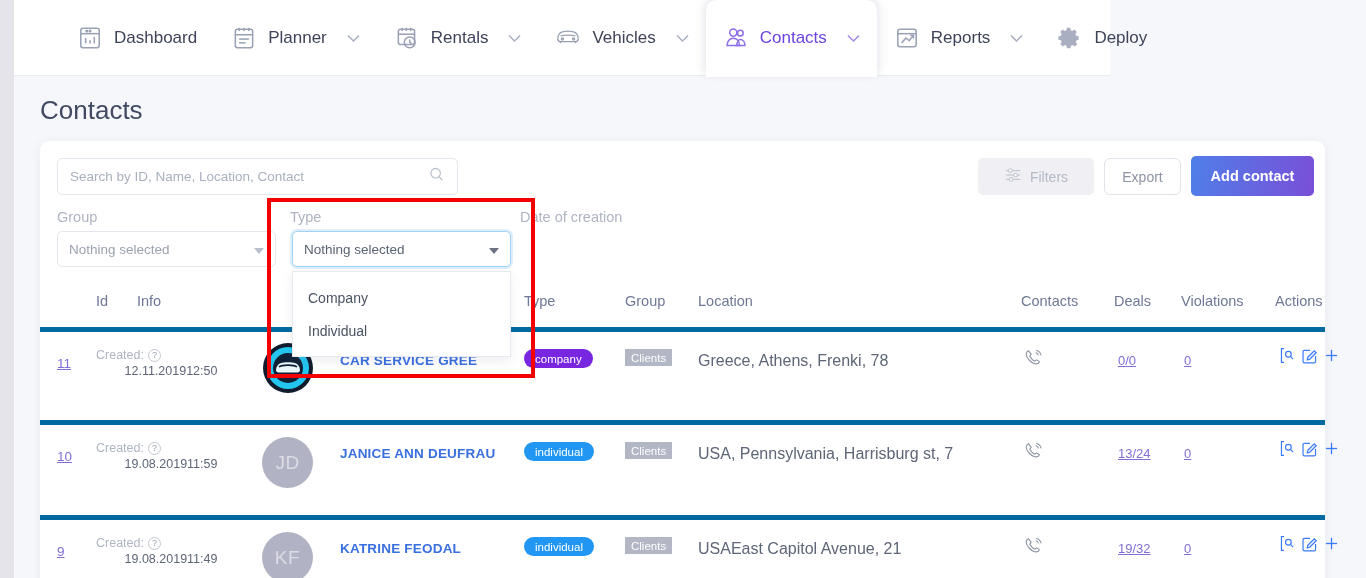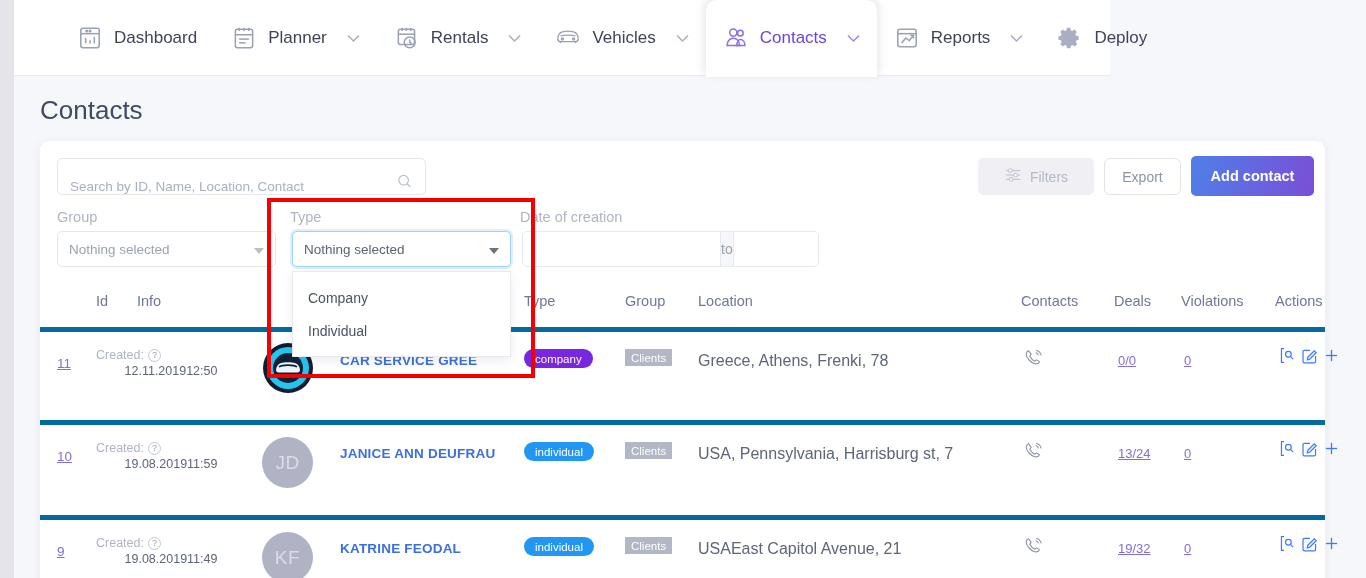--- a/index.html
+++ b/index.html
@@ -51,23 +51,23 @@
     font-size: 26px; color: #424a63; font-weight: 400;
   }
   .card {
     position: absolute; left: 40px; top: 141px; width: 1285px; height: 470px;
     background: #fff; border-radius: 9px;
     box-shadow: 0 2px 11px rgba(90,100,140,.09);
   }
 
   
   .search-box {
-    position: absolute; left: 17px; top: 17px; width: 369px; height: 37px;
+    position: absolute; left: 17px; top: 17px; width: 401px; height: 37px;
     border: 1px solid #e3e6ec; border-radius: 5px;
-    display: flex; align-items: flex-end; padding: 0 12px;
+    display: flex; align-items: center; padding: 8px 12px;
   }
   .search-box input {
     border: 0; outline: 0; flex: 1; font-size: 13.5px; color: #576070;
     font-family: "Liberation Sans", sans-serif; background: transparent;
   }
   .search-box input::placeholder { color: #a9b0bd; }
 
   .btn-filters {
     position: absolute; left: 938px; top: 17px; width: 116px; height: 37px;
     background: #f0f0f4; border-radius: 5px; border: 0;
@@ -353,25 +353,20 @@
 
   <div class="sel sel-type">
     <span>Nothing selected</span>
     <span class="tri">
       <svg width="10" height="6" viewBox="0 0 10 6" fill="#6b7384">
           <path d="M0 0 L10 0 L5 6 Z"></path>
         </svg>
     </span>
   </div>
 
-  <div class="date-wrap">
-    <input class="date-in" style="">
-    <div class="date-to">to</div>
-    <input class="date-in" style="">
-  </div>
 
   <div class="dropdown">
     <div class="dd-pad"></div>
     <div class="dd-opt">Company</div>
     <div class="dd-opt">Individual</div>
     <div class="dd-pad"></div>
   </div>
 
   <div class="thead">
     <div class="th" style="left:56px">Id</div>

